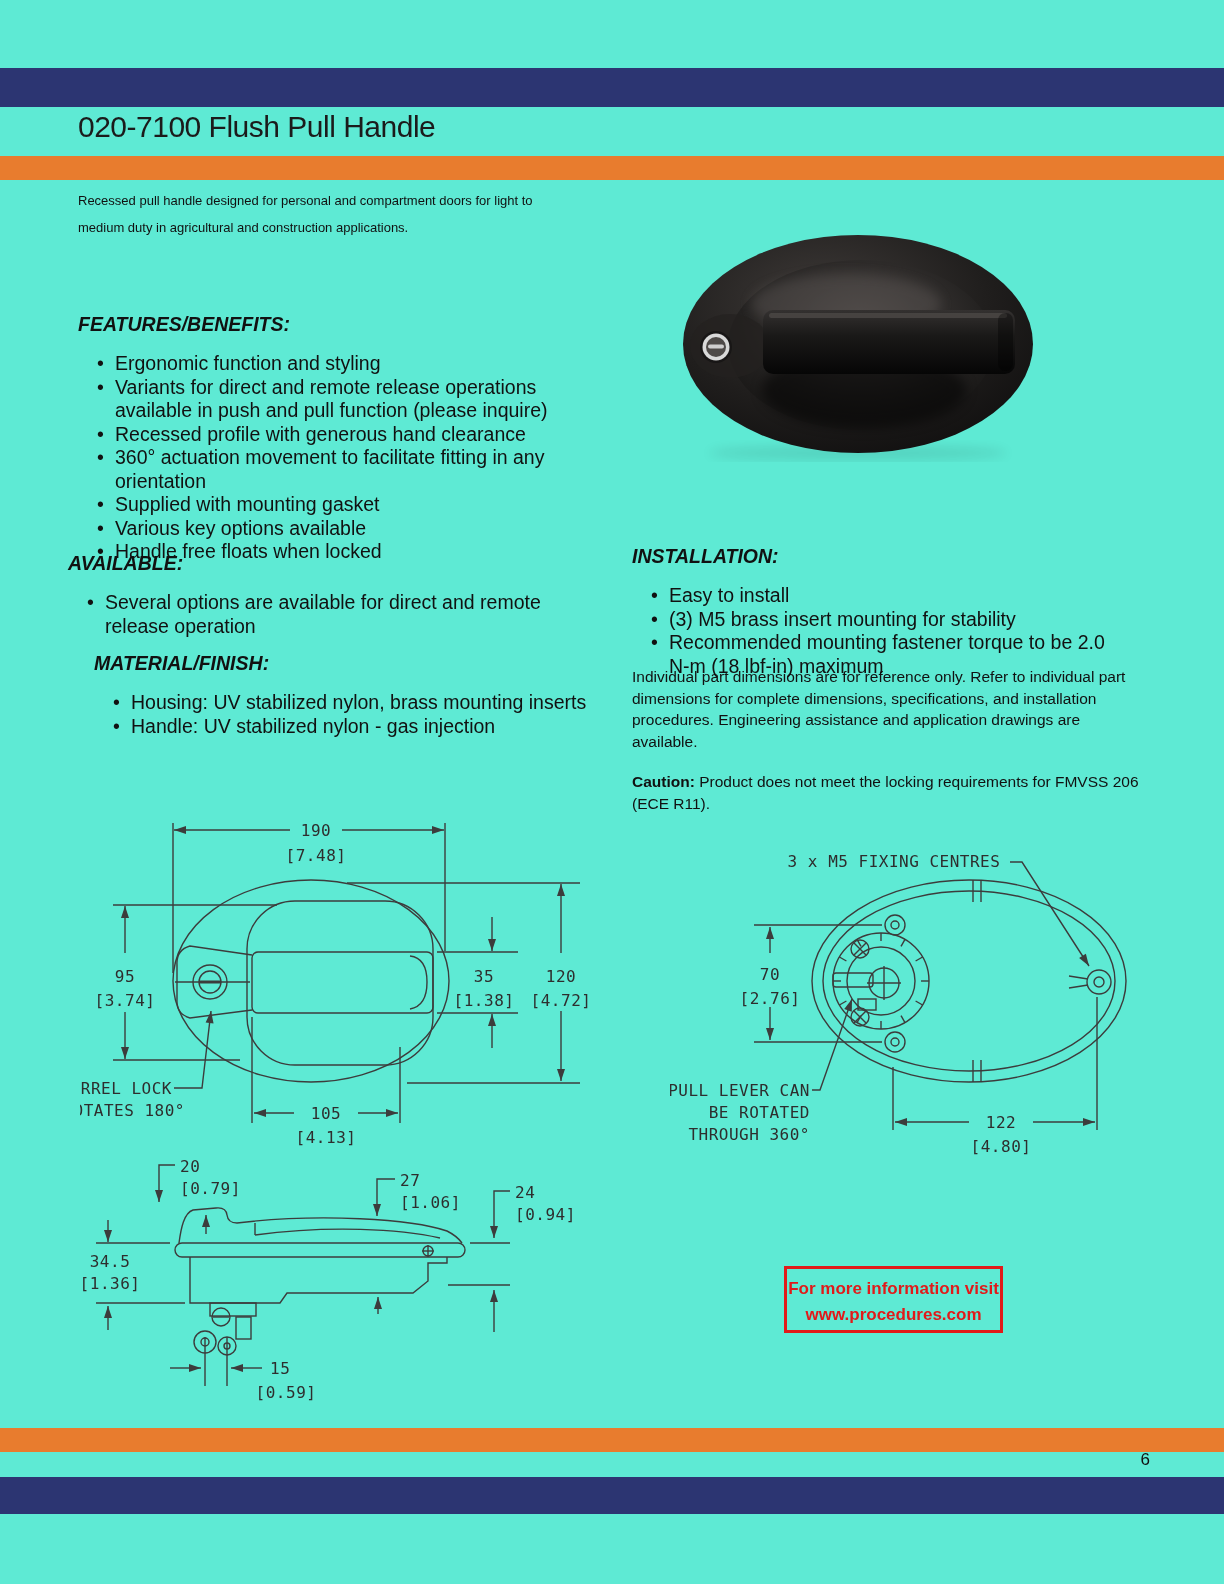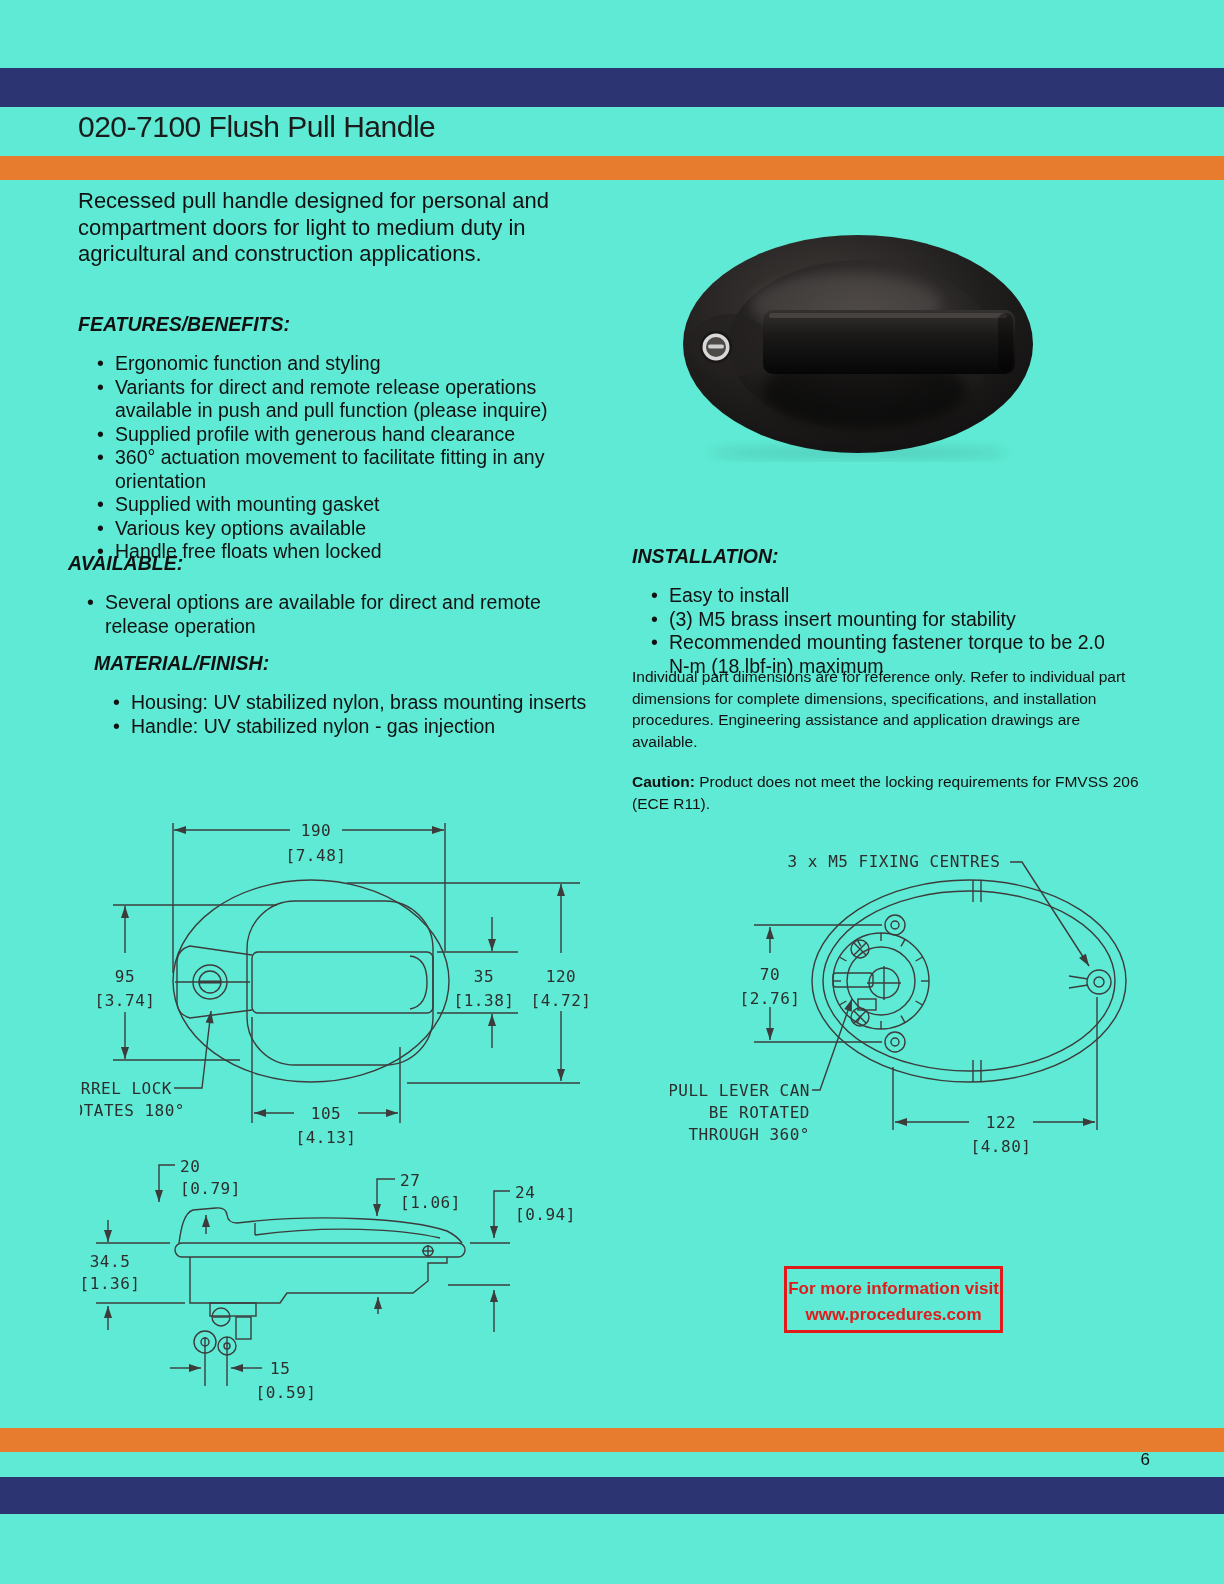--- a/index.html
+++ b/index.html
@@ -15,21 +15,21 @@
   #orange-bottom { top:1428px; height:24px; }
   #navy-bottom { top:1477px; height:37px; }
 
   .title {
     position:absolute; left:78px; top:110px; margin:0;
     font-size:30px; font-weight:400; letter-spacing:-0.5px; color:#1b1b1b;
   }
 
   .intro {
     position:absolute; left:78px; top:188px; width:490px; margin:0;
-    font-size:22px; line-height:26.5px; color:#111;
+    font-size:13px; line-height:26.5px; color:#111;
   }
 
   .sec { position:absolute; width:510px; }
   .sec h2 {
     margin:0 0 5px 0; font-size:19.5px; font-style:italic; font-weight:bold; color:#111;
   }
   .sec ul { list-style:none; margin:16px; padding:0; font-size:19.5px; line-height:23.5px; color:#111; }
   .sec li { position:relative; padding-left:21px; margin:0; }
   .sec li::before { content:"\2022"; position:absolute; left:3px; }
 
@@ -119,21 +119,21 @@
         <rect x="40" y="122.5" width="16" height="4" rx="2" fill="#cfcfcf"></rect>
       </g>
     </g>
   </svg>
 
   <div id="features" class="sec">
     <h2>FEATURES/BENEFITS:</h2>
     <ul>
       <li>Ergonomic function and styling</li>
       <li>Variants for direct and remote release operations available in push and pull function (please inquire)</li>
-      <li>Supplied profile with generous hand clearance</li>
+      <li>Recessed profile with generous hand clearance</li>
       <li>360° actuation movement to facilitate fitting in any orientation</li>
       <li>Supplied with mounting gasket</li>
       <li>Various key options available</li>
       <li>Handle free floats when locked</li>
     </ul>
   </div>
 
   <div id="available" class="sec">
     <h2>AVAILABLE:</h2>
     <ul>

